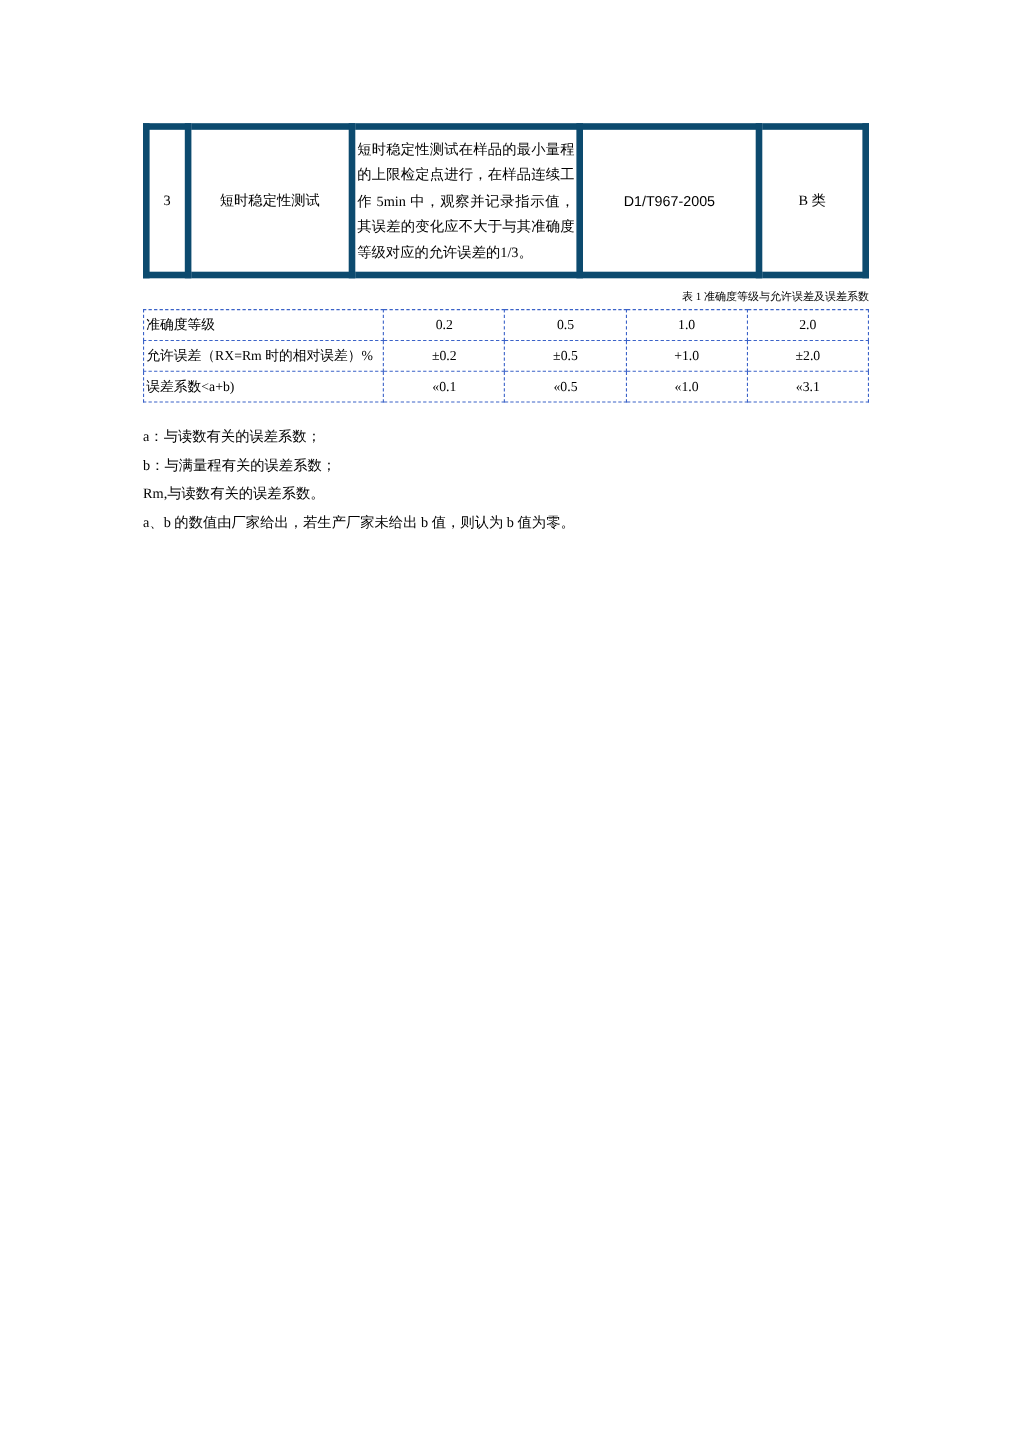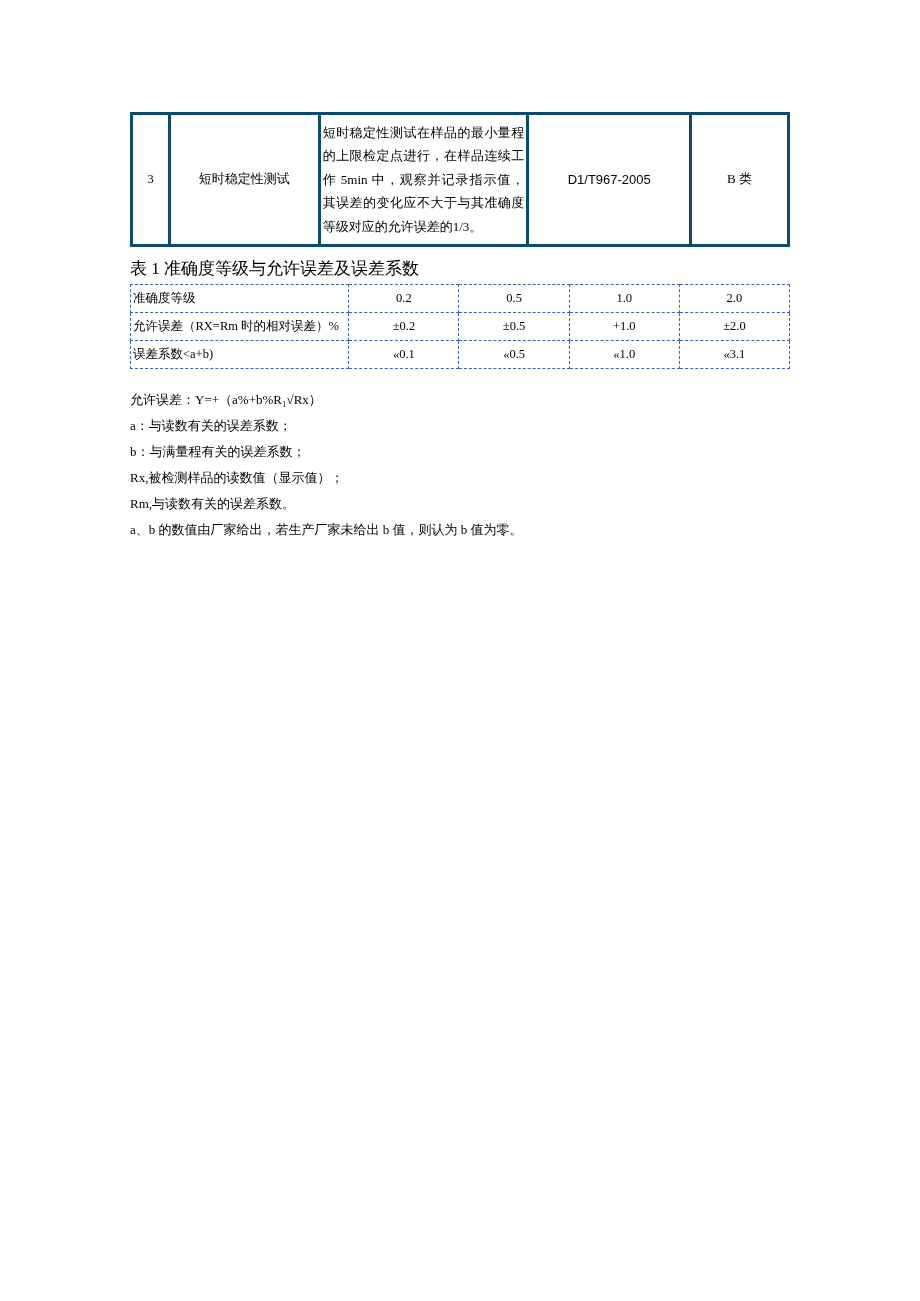--- a/index.html
+++ b/index.html
@@ -11,32 +11,32 @@
       font-size: 13px;
       color: #000;
       padding: 112px 130px 0 130px;
     }
     .table1 {
       width: 100%;
       border-collapse: collapse;
       margin-bottom: 10px;
     }
     .table1 td {
-      border: 3px solid #0c4a6e;
+      border: 6px solid #0c4a6e;
       padding: 0;
       vertical-align: middle;
     }
     .table1 .c1 { width: 38px; text-align: center; }
     .table1 .c2 { width: 150px; text-align: center; font-family: Liberation Mono, monospace; }
     .table1 .c3 { width: 209px; padding: 6px 2px; text-align: justify; line-height: 1.8; }
     .table1 .c4 { width: 163px; text-align: center; font-family: Arial, sans-serif; }
     .table1 .c5 { width: 98px; text-align: center; }
     .caption {
-      text-align: left;
-      font-size: 17px;
+      text-align: right;
+      font-size: 10px;
       margin: 6px 0 4px 0;
     }
     .table2 {
       width: 100%;
       border-collapse: collapse;
       margin-bottom: 18px;
     }
     .table2 td, .table2 th {
       border: 1px dashed #3a62c8;
       padding: 5px 4px;
@@ -87,19 +87,17 @@
     <td class="rl">误差系数&lt;a+b)</td>
     <td>«0.1</td>
     <td>«0.5</td>
     <td>«1.0</td>
     <td>«3.1</td>
   </tr>
 </tbody>
   </table>
 
 <div class="notes">
-  <p>允许误差：Y=+（a%+b%R₁√Rx）</p>
   <p>a：与读数有关的误差系数；</p>
   <p>b：与满量程有关的误差系数；</p>
-  <p>Rx,被检测样品的读数值（显示值）；</p>
   <p>Rm,与读数有关的误差系数。</p>
   <p>a、b 的数值由厂家给出，若生产厂家未给出 b 值，则认为 b 值为零。</p>
 </div>
 
 </body></html>

